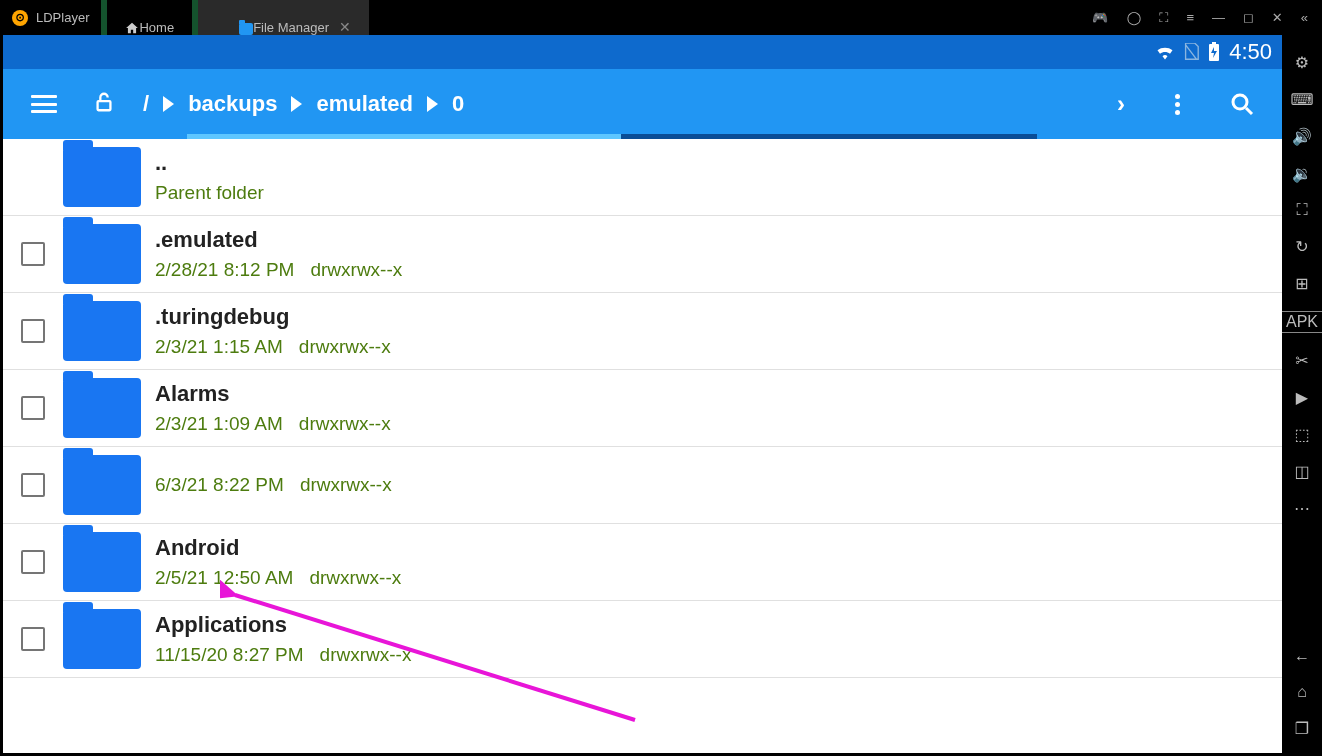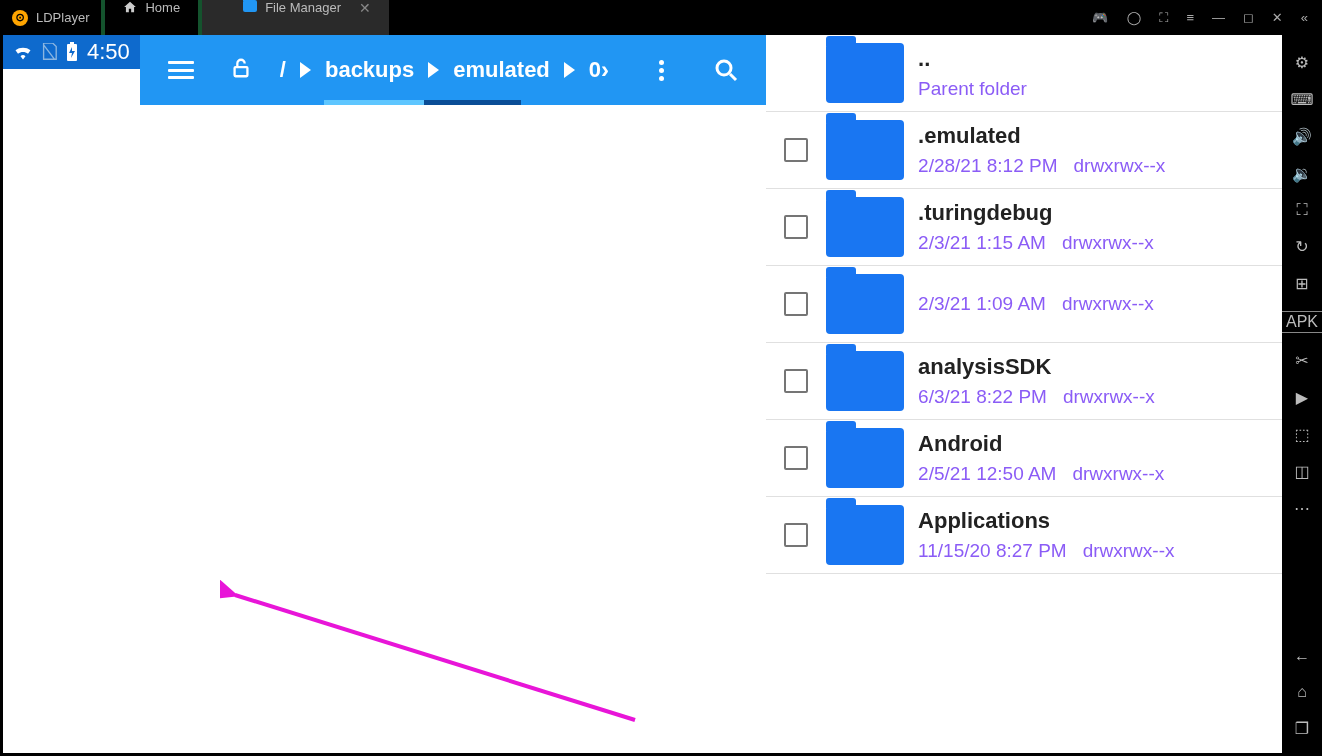--- a/index.html
+++ b/index.html
@@ -2,33 +2,33 @@
 <html><head>
 <meta charset="utf-8">
 <style>
 * { margin: 0; padding: 0; box-sizing: border-box; font-family: Arial, sans-serif; }
 body { background: #000; overflow: hidden; width: 1322px; height: 756px; position: relative; }
 
 
 .titlebar { height: 35px; background: #000; display: flex; align-items: center; color: #bbb; font-size: 13px; }
 .titlebar-brand { display: flex; align-items: center; padding: 0 12px; gap: 8px; height: 100%; }
 .brand-icon { width: 16px; height: 16px; background: #ffa500; border-radius: 50%; display: flex; align-items: center; justify-content: center; color: #000; font-weight: bold; font-size: 11px; }
-.tab { display: flex; align-items: flex-start; padding: 0 18px; gap: 8px; height: 100%; border-left: 4px solid #14532d; cursor: pointer; }
+.tab { display: flex; align-items: flex-end; padding: 0 18px; height: 100%; border-left: 6px solid #14532d; cursor: pointer; }
 .tab.active { background: #2a2a2a; padding-left: 41px; }
 .tab-close { margin-left: 10px; color: #888; font-size: 14px; }
 .titlebar-right { margin-left: auto; display: flex; align-items: center; gap: 18px; padding-right: 14px; }
 .titlebar-right .ticon { color: #aaa; }
 
 
 .right-sidebar { position: absolute; right: 0; top: 35px; bottom: 0; width: 40px; background: #000; display: flex; flex-direction: column; align-items: center; gap: 18px; padding-top: 18px; color: #bbb; }
 .right-sidebar .ricon { font-size: 16px; cursor: pointer; }
 .right-sidebar .spacer { flex: 1; }
 
 
-.app { position: absolute; top: 35px; left: 3px; right: 40px; bottom: 3px; background: #fff; display: flex; flex-direction: row; }
+.app { position: absolute; top: 35px; left: 3px; right: 40px; bottom: 3px; background: #fff; display: flex; flex-direction: column; }
 
 
 .statusbar { height: 34px; background: #0e6acd; display: flex; align-items: center; justify-content: flex-end; padding: 0 10px; gap: 8px; color: #fff; font-size: 22px; font-weight: 500; }
 
 
 .toolbar { height: 70px; background: #2196f3; display: flex; align-items: center; padding: 0 10px; color: #fff; position: relative; }
 .toolbar .menu-btn { padding: 10px 18px; cursor: pointer; }
 .toolbar .lock-btn { padding: 10px 28px 10px 18px; cursor: pointer; }
 .breadcrumb { display: flex; align-items: center; gap: 6px; font-size: 22px; font-weight: 600; }
 .toolbar-right { margin-left: auto; display: flex; align-items: center; gap: 50px; padding-right: 18px; }
@@ -39,21 +39,21 @@
 
 .filelist { flex: 1; overflow-y: auto; background: #fff; }
 .row { display: flex; align-items: center; padding: 8px 0; border-bottom: 1px solid #e0e0e0; cursor: pointer; }
 .row .checkbox-wrap { width: 60px; display: flex; justify-content: center; align-items: center; }
 .checkbox { width: 24px; height: 24px; border: 2.5px solid #757575; border-radius: 2px; }
 .row.parent .checkbox-wrap { width: 60px; }
 .folder-icon { width: 78px; height: 60px; background: #1976f2; border-radius: 4px; position: relative; margin-right: 14px; }
 .folder-icon::before { content: ''; position: absolute; top: -7px; left: 0; width: 30px; height: 10px; background: #1976f2; border-radius: 3px 3px 0 0; }
 .row-text { flex: 1; display: flex; flex-direction: column; gap: 6px; }
 .row-name { font-size: 22px; font-weight: 700; color: #222; }
-.row-meta { font-size: 19px; color: #8b5cf6; display: flex; gap: 16px; align-items: flex-end; }
+.row-meta { font-size: 19px; color: #4d7c0f; display: flex; gap: 16px; align-items: flex-end; }
 
 
 .arrow-svg { position: absolute; pointer-events: none; z-index: 100; }
 
 
 .hamburger { width: 26px; height: 18px; display: flex; flex-direction: column; justify-content: space-between; }
 .hamburger span { height: 3px; background: #fff; border-radius: 1px; }
 .lock { width: 22px; height: 22px; }
 .dots { display: flex; flex-direction: column; gap: 3px; }
 .dots span { width: 5px; height: 5px; background: #fff; border-radius: 50%; }
@@ -209,33 +209,33 @@
         <span>drwxrwx--x</span>
       </span>
     </div>
         </div>
         <div class="row">
     <div class="checkbox-wrap">
             <div class="checkbox"></div>
           </div>
     <div class="folder-icon"></div>
     <div class="row-text">
+      <span class="row-name">Alarms</span>
       <span class="row-meta">
         <span>2/3/21 1:09 AM</span>
         <span>drwxrwx--x</span>
       </span>
     </div>
         </div>
         <div class="row">
     <div class="checkbox-wrap">
             <div class="checkbox"></div>
           </div>
     <div class="folder-icon"></div>
     <div class="row-text">
-      <span class="row-name">analysisSDK</span>
       <span class="row-meta">
         <span>6/3/21 8:22 PM</span>
         <span>drwxrwx--x</span>
       </span>
     </div>
         </div>
         <div class="row">
     <div class="checkbox-wrap">
             <div class="checkbox"></div>
           </div>

